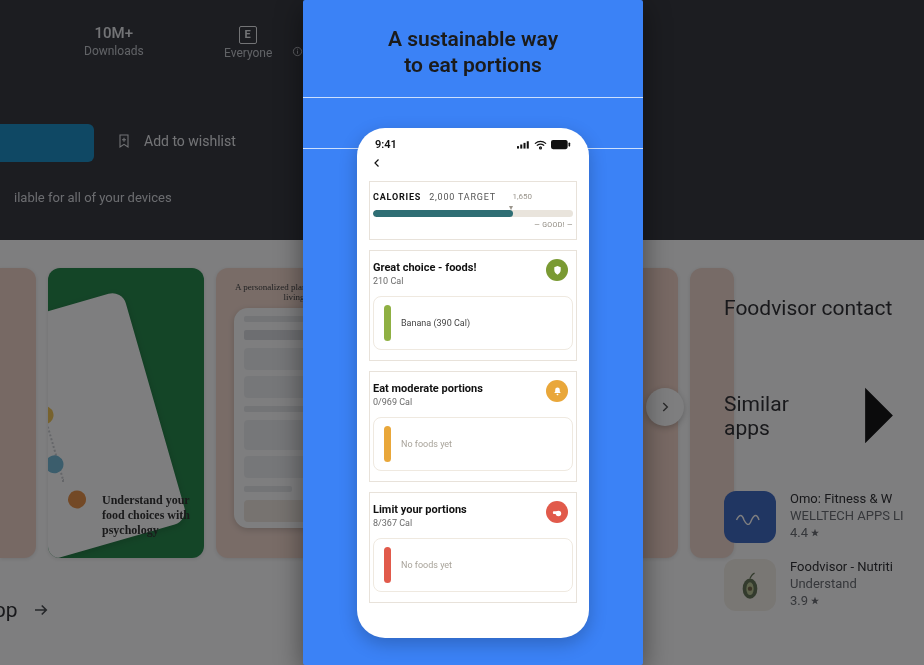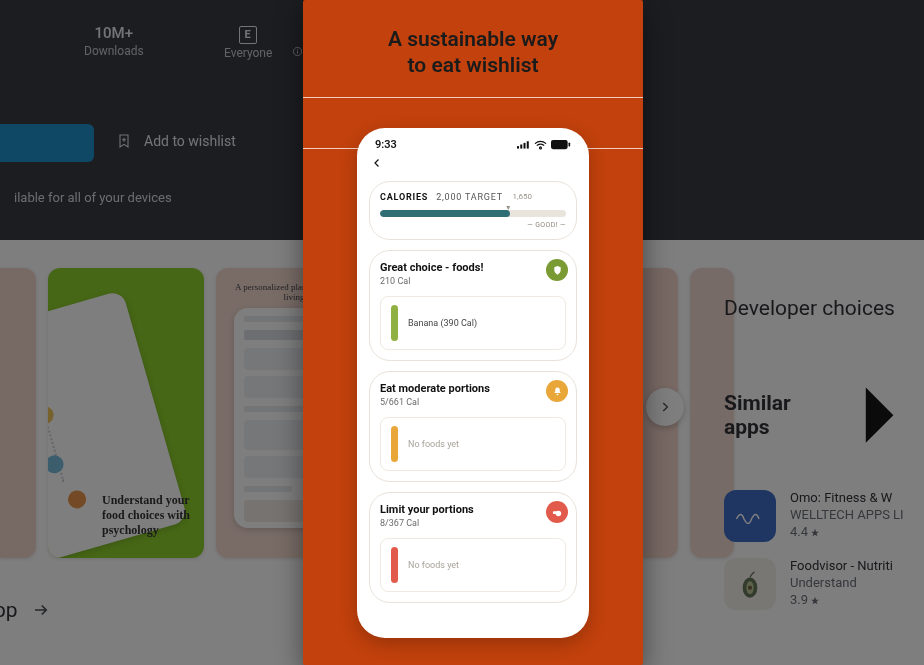--- a/index.html
+++ b/index.html
@@ -22,21 +22,21 @@
   .stat.rate .icon-box{ width:18px;height:18px;border:1.5px solid #e6e8eb;border-radius:2px;display:inline-flex;align-items:center;justify-content:center;font-size:11px;font-weight:700;line-height:1;}
   .install-btn { position:absolute; left:-90px; top:124px; width:160px; height:38px;
                  background:#0a88c4; border-radius:6px; }
   .wishlist { position:absolute; left:92px; top:133px; display:flex; align-items:center; gap:12px;
               color:#e6e8eb; font-size:14px;}
   .wishlist svg{width:16px;height:16px;fill:none;stroke:#e6e8eb;stroke-width:1.6;}
   .devices-note{ position:absolute; left:-10px; top:190px; font-size:13px; color:#d5d8dc; }
 
   .store-bottom{ position:absolute; left:0; right:0; top:240px; bottom:0; }
   .screenshots-row{ position:absolute; left:0; top:28px; height:290px; display:flex; gap:12px; padding-left:0;}
-  .shot{ height:290px; border-radius:12px; background:#84cc16; position:relative; overflow:hidden;
+  .shot{ height:290px; border-radius:12px; background:#15803d; position:relative; overflow:hidden;
          box-shadow:0 1px 4px rgba(0,0,0,.12); }
   .shot0{ width:36px; border-radius:0 12px 12px 0; background:#efd1c4;}
   .shot1{ width:156px; }
   .shot2{ width:156px; background:#f3d7ca;}
   .shot3{ width:294px; background:#f2d1c3; } 
   .shot4{ width:44px; background:#f0d5c9;}
   .shot .frame{ position:absolute; background:#fff; border-radius:14px; box-shadow:0 2px 6px rgba(0,0,0,.18); }
   .shot1 .frame{ left:-40px; top:38px; width:150px; height:240px; transform:rotate(-16deg);}
   .shot1 .cap{ position:absolute; right:12px; bottom:20px; font-family:Georgia,serif; font-size:12px; line-height:1.25; color:#222; font-weight:600; max-width:90px;}
   .shot2 .title{ position:absolute; top:14px; left:12px; right:12px; text-align:center; font-family:Georgia,serif; font-size:9px; color:#333; }
@@ -51,55 +51,55 @@
                   background:#fff; box-shadow:0 2px 6px rgba(0,0,0,.25);
                   display:flex;align-items:center;justify-content:center; z-index:12;}
   .carousel-next svg{width:14px;height:14px;stroke:#444;fill:none;stroke-width:2.4;}
 
   .section-h{ position:absolute; font-size:21px; font-weight:400; color:#202124; display:flex; align-items:center; gap:14px;}
   .section-h.sp{ left:-6px; top:358px;}  
   .section-h svg{width:18px;height:18px;stroke:#3c4043;fill:none;stroke-width:2.2;}
 
   .sidebar{ position:absolute; right:8px; top:56px; width:192px; }
   .side-h{ font-size:21px; color:#202124; display:flex; align-items:center; gap:14px; margin-bottom:20px;}
-  .side-h.sim{ margin-top:40px;font-weight:bold;}
+  .side-h.sim{ margin-top:40px;}
   .app-row{ display:flex; gap:14px; margin:16px 0; }
   .app-icon{ width:52px;height:52px;border-radius:12px; flex:none; display:flex;align-items:center;justify-content:center;}
   .ic-omo{ background:#2f5fbf;}
   .ic-omo svg{width:30px;height:16px;stroke:#fff;fill:none;stroke-width:2;}
   .ic-cal{ background:#e67a15;}
   .ic-cal .sc{width:26px;height:28px;background:#fff;border-radius:4px;position:relative;}
   .ic-cal .sc:after{content:"";position:absolute;top:4px;left:50%;width:2px;height:8px;background:#e67a15;transform:translateX(-50%);}
   .ic-fv { background:#f3efe6;}
   .ic-fv svg{width:22px;height:30px;}
   .app-meta{ font-size:13px; color:#202124; line-height:1.3; overflow:hidden;}
   .app-meta .t{font-weight:400; white-space:nowrap;}
   .app-meta .d{color:#5f6368; white-space:nowrap;}
   .app-meta .r{color:#5f6368; display:flex; align-items:center; gap:2px;}
   .app-meta .r svg{width:10px;height:10px;fill:#5f6368;}
 
   
   .modal{ position:absolute; z-index:40; left:303px; top:0; width:340px; height:665px;
-          background:#c2410c; border-radius:2px; overflow:hidden;
+          background:#3b82f6; border-radius:2px; overflow:hidden;
           box-shadow:0 8px 28px rgba(0,0,0,.45); }
   .modal .headline{ text-align:center; font-family:Georgia, "Times New Roman", serif;
                     font-weight:600; color:#1b1b1b; font-size:21px; line-height:1.25;
                     padding:26px 30px 18px; }
   .modal .hr{ height:1px; background:rgba(255,255,255,.75);}
   .modal .hr.top{margin:0;} .modal .hr.mid{margin-top:50px;}
   .phone{ position:absolute; left:50%; transform:translateX(-50%); top:128px;
           width:232px; height:510px; background:#fff; border-radius:28px;
           box-shadow:0 6px 18px rgba(0,0,0,.22); padding:8px 12px 0; }
   .status-bar{ display:flex; justify-content:space-between; align-items:center;
                font-size:11px; font-weight:600; color:#111; padding:2px 6px 0;}
   .status-bar .r{display:flex;gap:4px;align-items:center;}
   .back-row{ padding:6px 2px 2px;}
   .back-row svg{width:12px;height:12px;stroke:#111;fill:none;stroke-width:2.4;}
 
-  .card{ border:1px solid #e8e2da; border-radius:21px; margin-top:10px; padding:10px 10px; position:relative;}
+  .card{ border:1px solid #e8e2da; border-radius:0; margin-top:10px; padding:10px 3px; position:relative;}
   .card.slim{padding-bottom:10px;}
   .cal-head{ display:flex; align-items:baseline; gap:8px; font-size:9px; letter-spacing:.8px; color:#555; text-transform:uppercase;}
   .cal-head b{color:#111; font-weight:700;}
   .cal-bar{ margin-top:8px; height:7px; border-radius:4px; background:#e9e4dc; position:relative; overflow:hidden;}
   .cal-bar .fill{position:absolute;left:0;top:0;height:100%;width:70%;background:#2f6e74;border-radius:4px;}
   .cal-mark{ position:absolute; top:-7px; left:calc(70% - 4px); font-size:8px; color:#9a958c;}
   .cal-sub{ text-align:right; font-size:7px; letter-spacing:.4px; color:#8c877d; margin-top:4px;}
   .cal-val{ position:absolute; right:44px; top:10px; font-size:8px; color:#9a958c;}
 
   .row-title{ font-size:11px; font-weight:700; color:#111;}
@@ -192,21 +192,21 @@
 
     <div class="section-h sp">
       <span>pp</span>
       <svg viewBox="0 0 24 24">
           <path d="M4 12h15M13 6l6 6-6 6"></path>
         </svg>
     </div>
 
     <div class="sidebar">
       <div class="side-h">
-        <span>Developer choices</span>
+        <span>Foodvisor contact</span>
       </div>
       <div class="side-h sim">
         <span>Similar apps</span>
         <svg viewBox="0 0 24 24">
             <path d="M4 12h15M13 6l6 6-6 6"></path>
           </svg>
       </div>
 
       <div class="app-row">
         <div class="app-icon ic-omo">
@@ -249,28 +249,28 @@
       </div>
     </div>
   </div>
 </div>
 
 <div class="dim-overlay"></div>
 
 <div class="modal">
   <div class="headline">
     <div>A sustainable way</div>
-    <div>to eat wishlist</div>
+    <div>to eat portions</div>
   </div>
   <div class="hr top"></div>
   <div class="hr mid"></div>
 
   <div class="phone">
     <div class="status-bar">
-      <span>9:33</span>
+      <span>9:41</span>
       <span class="r">
         <svg width="13" height="9" viewBox="0 0 16 10">
             <rect x="0" y="7" width="2.5" height="3" fill="#111"></rect>
             <rect x="4" y="5" width="2.5" height="5" fill="#111"></rect>
             <rect x="8" y="3" width="2.5" height="7" fill="#111"></rect>
             <rect x="12" y="1" width="2.5" height="9" fill="#111"></rect>
           </svg>
         <svg width="13" height="10" viewBox="0 0 20 14">
             <path d="M10 13c.8 0 1.5-.7 1.5-1.5S10.8 10 10 10s-1.5.7-1.5 1.5S9.2 13 10 13zM5 7.5a8 8 0 0110 0M2 4.5a12 12 0 0116 0" stroke="#111" stroke-width="1.8" fill="none" stroke-linecap="round"></path>
           </svg>
@@ -310,21 +310,21 @@
           </svg>
       </div>
       <div class="food-area">
         <div class="pill g"></div>
         <div class="food-text">Banana (390 Cal)</div>
       </div>
     </div>
 
     <div class="card">
       <div class="row-title">Eat moderate portions</div>
-      <div class="row-sub">5/661 Cal</div>
+      <div class="row-sub">0/969 Cal</div>
       <div class="badge bdg-y">
         <svg viewBox="0 0 24 24">
             <path d="M12 3a5 5 0 00-5 5v4l-2 3h14l-2-3V8a5 5 0 00-5-5z"></path>
             <rect x="10" y="17" width="4" height="3" rx="1.5"></rect>
           </svg>
       </div>
       <div class="food-area">
         <div class="pill y"></div>
         <div class="food-text muted">No foods yet</div>
       </div>

